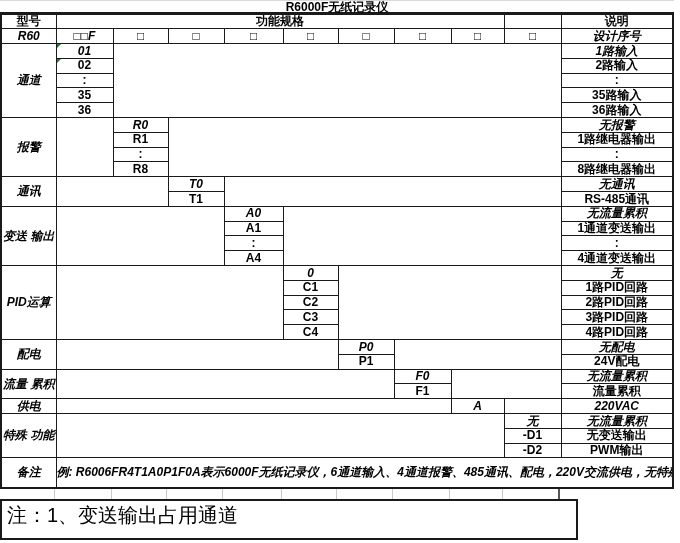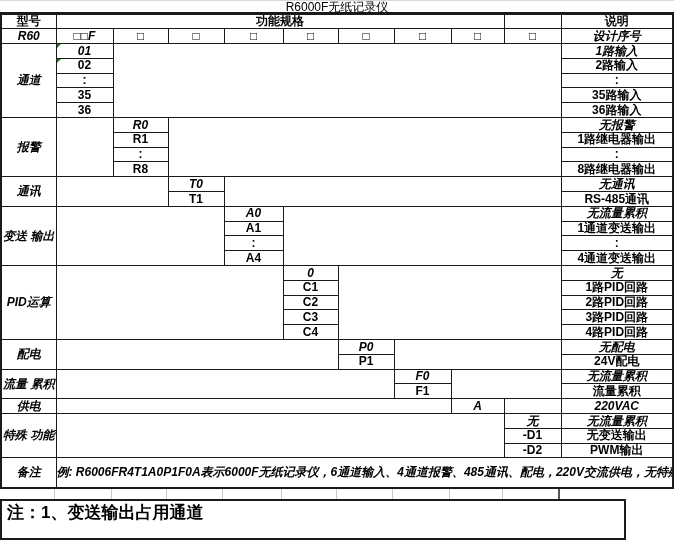--- a/index.html
+++ b/index.html
@@ -2,21 +2,21 @@
 <html><head>
 <meta charset="utf-8">
 <style>
   * { box-sizing: border-box; }
   html,body { margin:0; padding:0; }
   body { background:#f4f4f4; font-family:"Liberation Sans", sans-serif; color:#000; }
   #screen { position:relative; width:680px; height:543px; background:#ffffff; overflow:hidden; }
 
   .titlebar {
     width:674px; height:14px; line-height:12px; text-align:center;
-    font-size:12px; font-weight:normal;
+    font-size:12px; font-weight:bold;
     border-top:1px solid #d9d9d9; border-bottom:2px solid #1a1a1a;
     background:#fff;
   }
 
   table.spec { width:674px; table-layout:fixed; border-collapse:collapse;
     border-left:2px solid #1a1a1a; border-right:2px solid #1a1a1a; border-bottom:2px solid #1a1a1a; background:#fff; }
   table.spec td {
     border:1px solid #1a1a1a; padding:0; margin:0;
     text-align:center; vertical-align:middle;
     font-size:12px; font-weight:bold; line-height:1.05;
@@ -29,22 +29,22 @@
   td.remarktext { text-align:left; font-weight:normal; font-size:11px; padding-left:4px; }
   td.marker { position:relative; }
   td.marker::before { content:""; position:absolute; top:0; left:0; width:0; height:0;
     border-top:4px solid #1e7e1e; border-right:4px solid transparent; }
 
   .grid-row { display:flex; width:674px; height:10px; background:#fff; }
   .grid-row .gc { height:100%; border-right:1px solid #c9c9c9; }
   .grid-row .gc.end { border-right:2px solid #555; }
 
   .note-box {
-    width:626px; height:41px; border:2px solid #1a1a1a; background:#fff;
-    font-size:17px; font-weight:bold; padding:3px 0 0 5px; line-height:1.1;
+    width:578px; height:41px; border:2px solid #1a1a1a; background:#fff;
+    font-size:20px; font-weight:normal; padding:3px 0 0 5px; line-height:1.1;
   }
   .below { width:680px; height:5px; background:#fff; }
 </style>
 </head>
 <body>
 <div id="screen">
 
 <div class="titlebar">R6000F无纸记录仪</div>
 
 <table class="spec">

